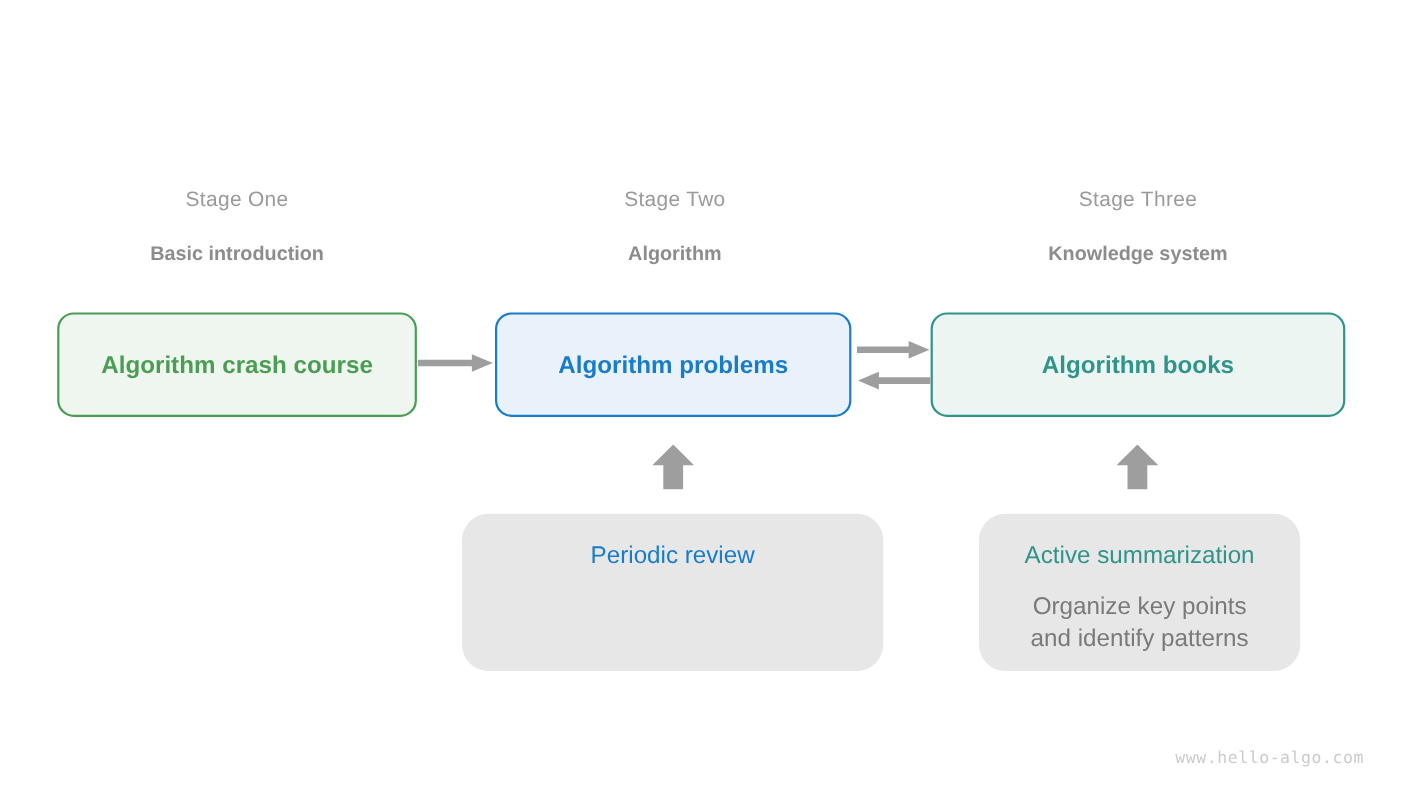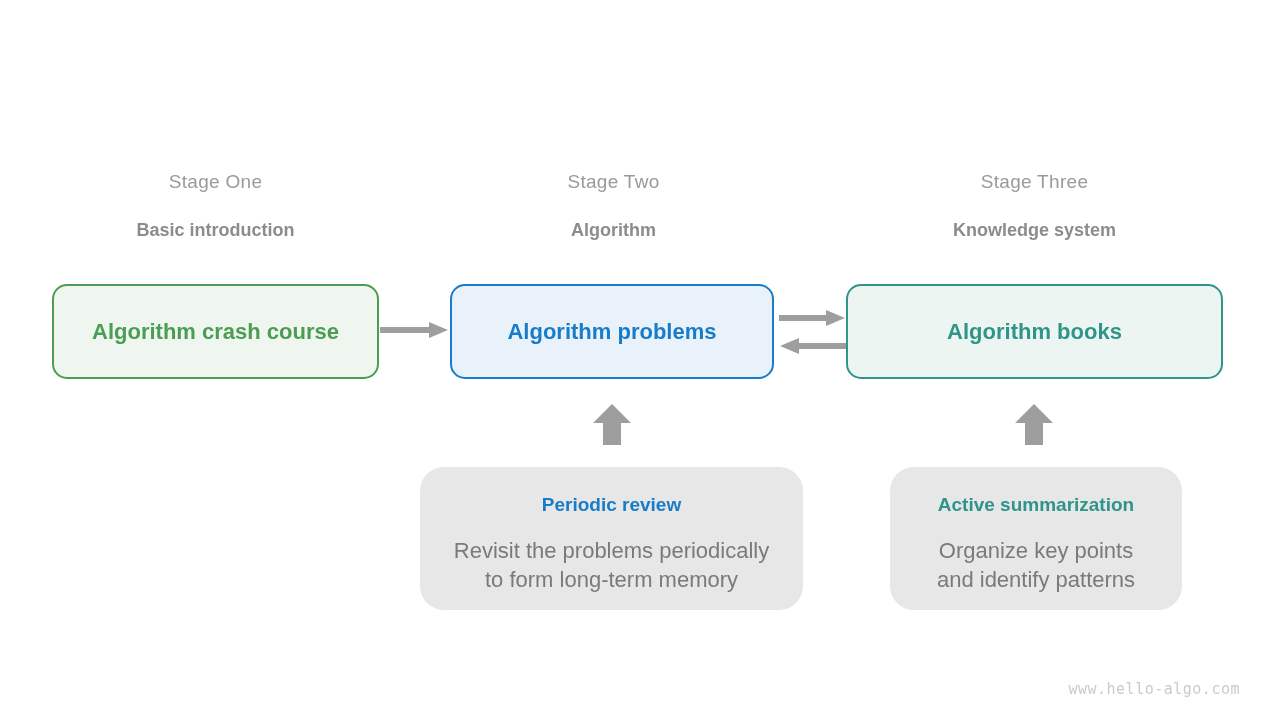--- a/index.html
+++ b/index.html
@@ -61,22 +61,22 @@
     top: 467px;
     height: 143px;
     background: #e7e7e7;
     border-radius: 24px;
     text-align: center;
   }
   .note1 { left: 420px; width: 383px; }
   .note2 { left: 890px; width: 292px; }
   .note-title {
     margin-top: 25px;
-    font-size: 19px;
-    font-weight: 700;
+    font-size: 22px;
+    font-weight: 400;
     line-height: 26px;
   }
   .note-title-blue { color: #187cc9; }
   .note-title-teal { color: #2f9489; }
   .note-body {
     margin-top: 18px;
     font-size: 22px;
     font-weight: 400;
     color: #7a7a7a;
     line-height: 29px;
@@ -146,24 +146,20 @@
   <svg class="arrow arrow-u1" width="38" height="41" viewBox="0 0 38 41" aria-hidden="true">
     <polygon points="19,0 38,19 28,19 28,41 10,41 10,19 0,19" fill="#9e9e9e"></polygon>
   </svg>
 
   <svg class="arrow arrow-u2" width="38" height="41" viewBox="0 0 38 41" aria-hidden="true">
     <polygon points="19,0 38,19 28,19 28,41 10,41 10,19 0,19" fill="#9e9e9e"></polygon>
   </svg>
 
   <div class="note-box note1">
     <div class="note-title note-title-blue">Periodic review</div>
-    <div class="note-body">
-      <span>Revisit the problems periodically</span>
-      <span>to form long-term memory</span>
-    </div>
   </div>
 
   <div class="note-box note2">
     <div class="note-title note-title-teal">Active summarization</div>
     <div class="note-body">
       <span>Organize key points</span>
       <span>and identify patterns</span>
     </div>
   </div>
 

